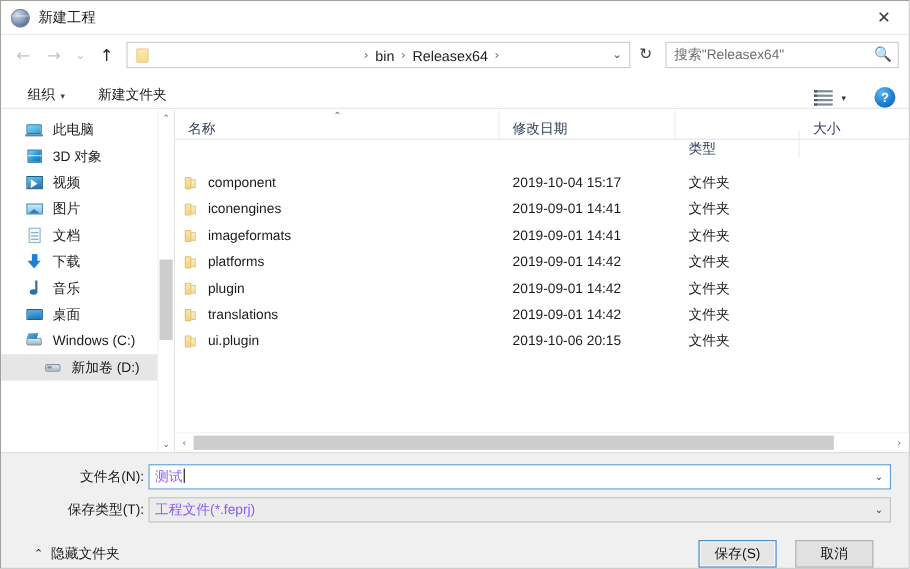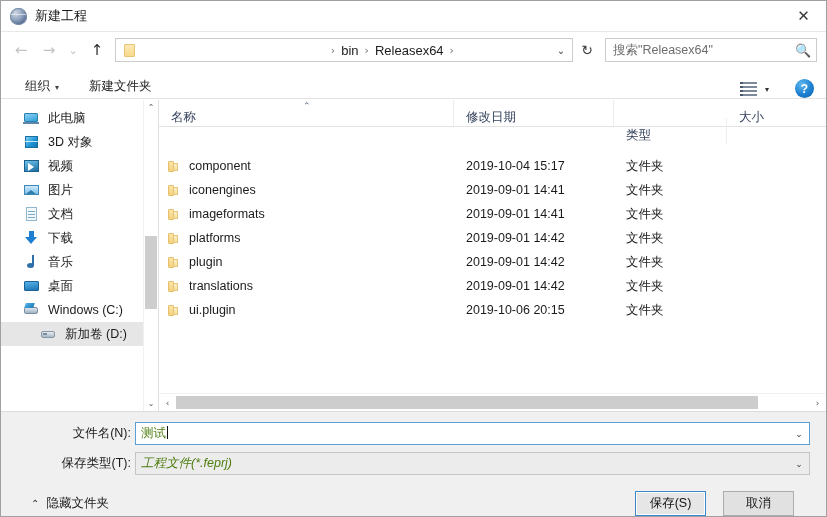--- a/index.html
+++ b/index.html
@@ -460,25 +460,25 @@
     flex: 1;
     height: 23px;
     box-sizing: border-box;
     display: flex;
     align-items: center;
     border: 1px solid #b4b4b4;
     background: #ffffff;
     min-width: 0;
   }
   .combo.focused { border: 1px solid #5b9fd4; }
-  .combo.readonly { background: #ececec; border: 1px solid #c4c4c4; font-style: italic; }
+  .combo.readonly { background: #ececec; border: 1px solid #c4c4c4; }
   .combo-value {
     flex: 1;
     font-size: 12.5px;
-    color: #4d7c0f;
+    color: #8b5cf6;
     padding-left: 5px;
     white-space: nowrap;
     overflow: hidden;
     position: relative;
   }
   .caret-bar {
     display: inline-block;
     width: 1px;
     height: 13px;
     background: #101010;

